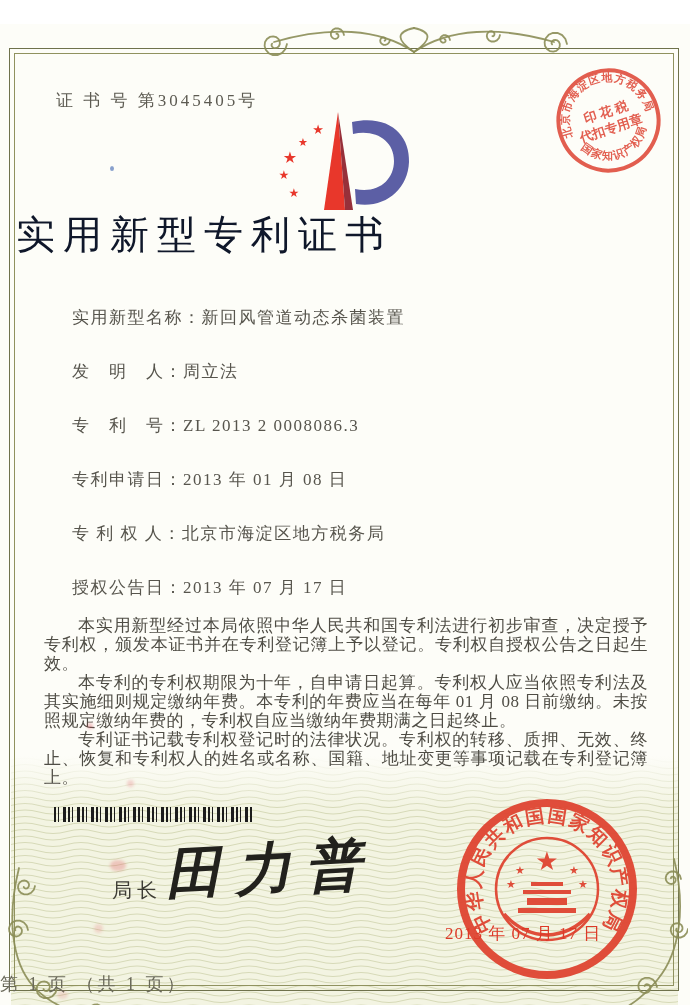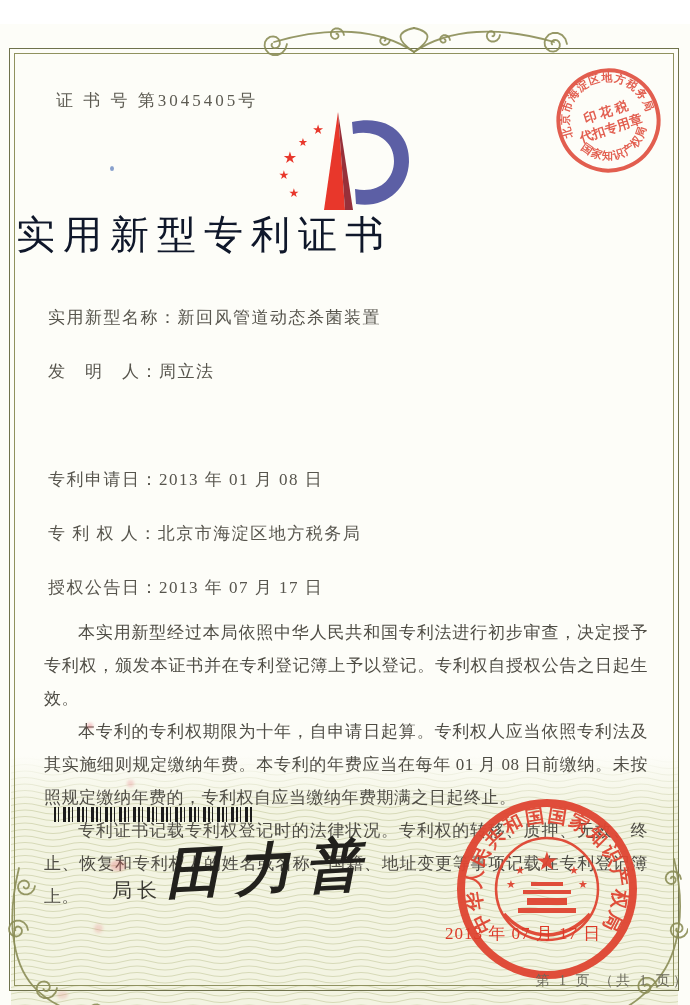--- a/index.html
+++ b/index.html
@@ -20,46 +20,46 @@
   .ornament{position:absolute;}
   .ornament path{fill:none;stroke:#8b8d56;stroke-width:1.8;stroke-linecap:round;opacity:.9;}
 
   .cert-no{position:absolute;left:56px;top:65px;font-size:17px;letter-spacing:3px;color:#5d5b52;}
 
   .logo{position:absolute;left:266px;top:86px;}
 
   .title{position:absolute;left:16px;top:184px;width:100%;text-align:left;
     font-size:39px;letter-spacing:8px;color:#0f172a;font-weight:500;}
 
-  .field{position:absolute;left:48px;font-size:17px;color:#57554d;letter-spacing:1.5px;white-space:nowrap;}
+  .field{position:absolute;left:72px;font-size:17px;color:#57554d;letter-spacing:1.5px;white-space:nowrap;}
   .f0{top:282px}.f1{top:336px}.f2{top:390px}.f3{top:444px}.f4{top:498px}.f5{top:552px}
 
-  .body-text{position:absolute;left:44px;top:592px;width:604px;font-size:17px;line-height:33px;
+  .body-text{position:absolute;left:44px;top:592px;width:604px;font-size:17px;line-height:19px;
     color:#4f4d45;text-align:justify;letter-spacing:.5px;}
   .body-text p{margin:0;text-indent:2em;}
 
   .barcode{position:absolute;left:54px;top:783px;width:198px;height:15px;
     background:repeating-linear-gradient(90deg,#1c1c1c 0px,#1c1c1c 2px,rgba(0,0,0,0) 2px,rgba(0,0,0,0) 4px,
      #1c1c1c 4px,#1c1c1c 5px,rgba(0,0,0,0) 5px,rgba(0,0,0,0) 9px,
      #1c1c1c 9px,#1c1c1c 12px,rgba(0,0,0,0) 12px,rgba(0,0,0,0) 14px);}
 
   .sig-title{position:absolute;left:112px;top:853px;font-size:20px;letter-spacing:5px;color:#3c3b34;
     font-family:"Liberation Sans","DejaVu Sans",sans-serif;}
   .sig-name{position:absolute;left:165px;top:808px;font-size:56px;font-weight:600;font-style:italic;
     letter-spacing:14px;color:#22211d;transform:rotate(-3deg);
     font-family:"DejaVu Serif","Liberation Serif",serif;}
 
   .seal-big{position:absolute;left:452px;top:770px;opacity:.95;}
   .seal-date{position:absolute;left:438px;top:898px;width:170px;text-align:center;
     font-size:17px;letter-spacing:1px;color:#dd3a28;font-weight:500;z-index:5;}
 
   .stamp{position:absolute;left:552px;top:40px;opacity:.93;}
 
-  .footer{position:absolute;left:0;top:948px;width:100%;text-align:right;
-    font-size:14px;letter-spacing:3px;color:#6a695a;}
+  .footer{position:absolute;left:0;top:948px;width:100%;text-align:left;
+    font-size:18px;letter-spacing:3px;color:#6a695a;}
 
   .stain{position:absolute;border-radius:50%;filter:blur(1.5px);}
   .st1{left:110px;top:836px;width:16px;height:11px;background:rgba(224,88,100,.30);}
   .st2{left:94px;top:900px;width:9px;height:9px;background:rgba(224,88,100,.20);}
   .st3{left:127px;top:756px;width:7px;height:7px;background:rgba(224,88,100,.24);}
   .st4{left:57px;top:967px;width:11px;height:8px;background:rgba(224,88,100,.18);}
   .st5{left:87px;top:699px;width:6px;height:6px;background:rgba(220,60,70,.30);}
   .st6{left:110px;top:142px;width:4px;height:5px;background:rgba(74,111,181,.65);filter:blur(.5px);}
 </style>
 </head>
@@ -155,20 +155,21 @@
     <text x="37" y="36" font-size="11" fill="#e8372b" text-anchor="middle">★</text>
     <text x="24" y="53" font-size="16" fill="#e8372b" text-anchor="middle">★</text>
     <text x="18" y="69" font-size="12" fill="#e8372b" text-anchor="middle">★</text>
     <text x="28" y="87" font-size="12" fill="#e8372b" text-anchor="middle">★</text>
   </svg>
 
   <div class="title">实用新型专利证书</div>
 
   <div class="field f0"><span>实用新型名称：</span><span>新回风管道动态杀菌装置</span></div>
   <div class="field f1"><span>发　明　人：</span><span>周立法</span></div>
+  <div class="field f2"><span>专　利　号：</span><span>ZL 2013 2 0008086.3</span></div>
   <div class="field f3"><span>专利申请日：</span><span>2013 年 01 月 08 日</span></div>
   <div class="field f4"><span>专 利 权 人：</span><span>北京市海淀区地方税务局</span></div>
   <div class="field f5"><span>授权公告日：</span><span>2013 年 07 月 17 日</span></div>
 
   <div class="body-text">
     <p>本实用新型经过本局依照中华人民共和国专利法进行初步审查，决定授予专利权，颁发本证书并在专利登记簿上予以登记。专利权自授权公告之日起生效。</p>
     <p>本专利的专利权期限为十年，自申请日起算。专利权人应当依照专利法及其实施细则规定缴纳年费。本专利的年费应当在每年 01 月 08 日前缴纳。未按照规定缴纳年费的，专利权自应当缴纳年费期满之日起终止。</p>
     <p>专利证书记载专利权登记时的法律状况。专利权的转移、质押、无效、终止、恢复和专利权人的姓名或名称、国籍、地址变更等事项记载在专利登记簿上。</p>
   </div>
 

